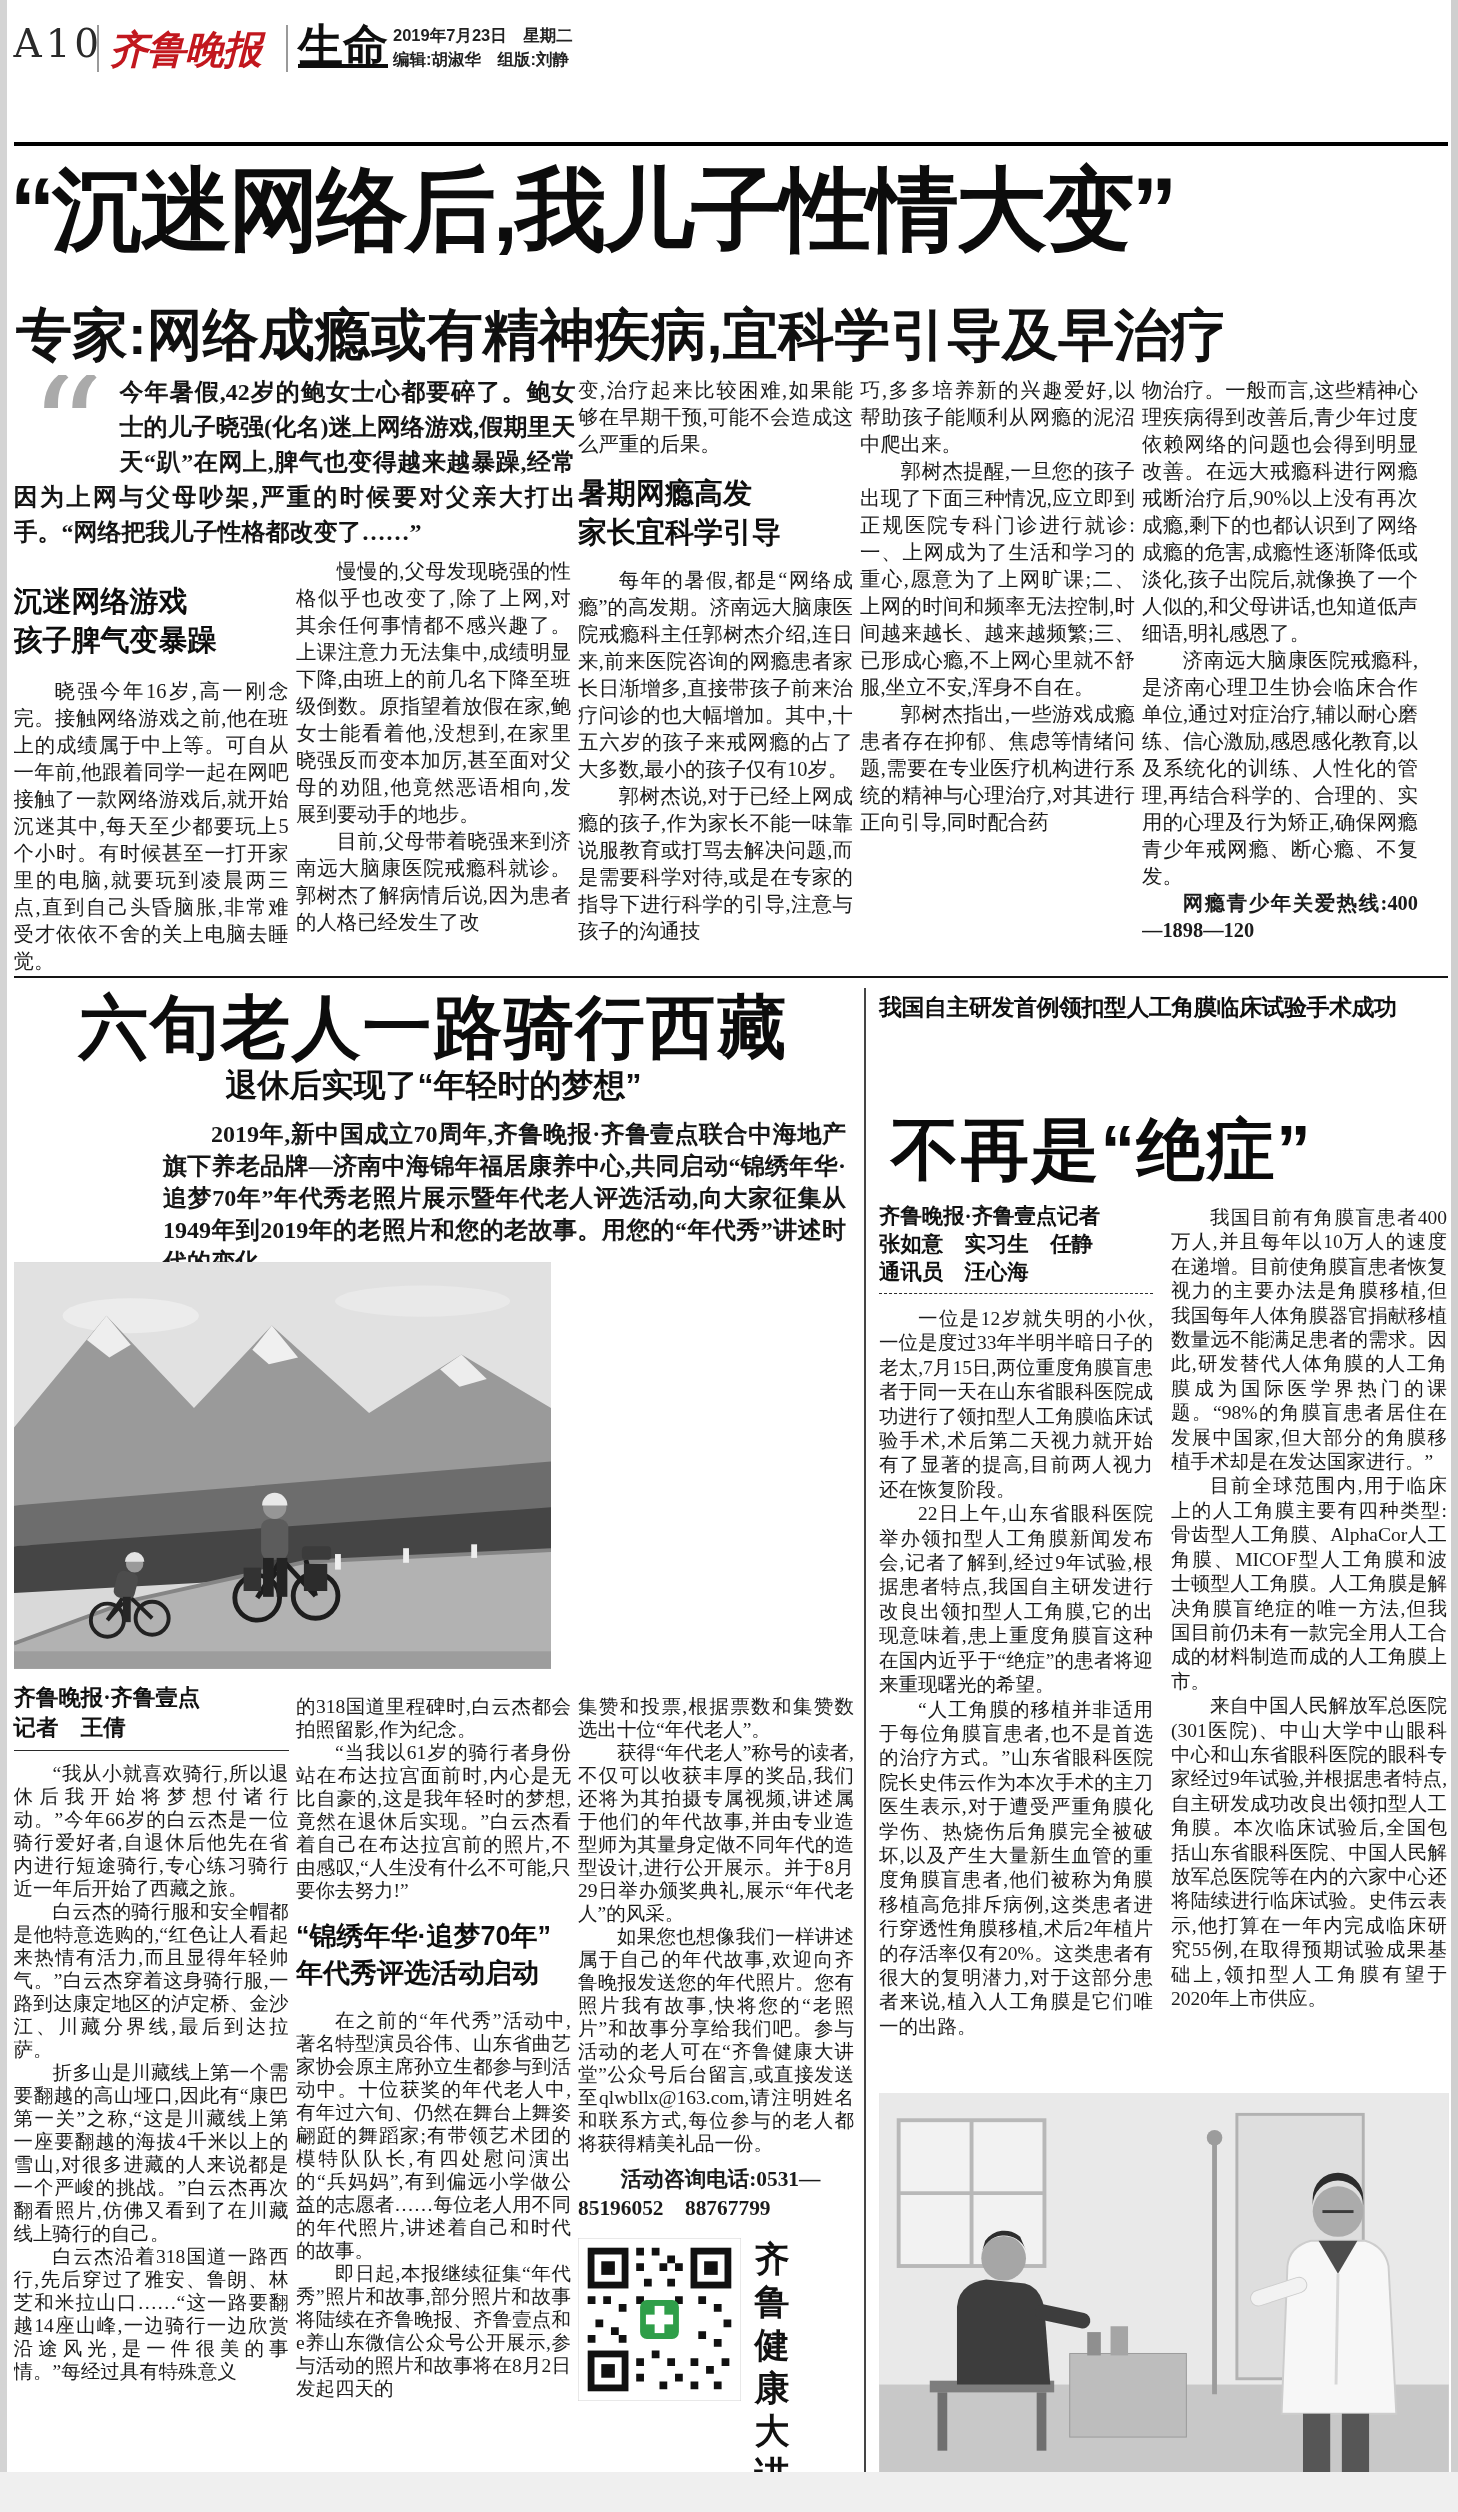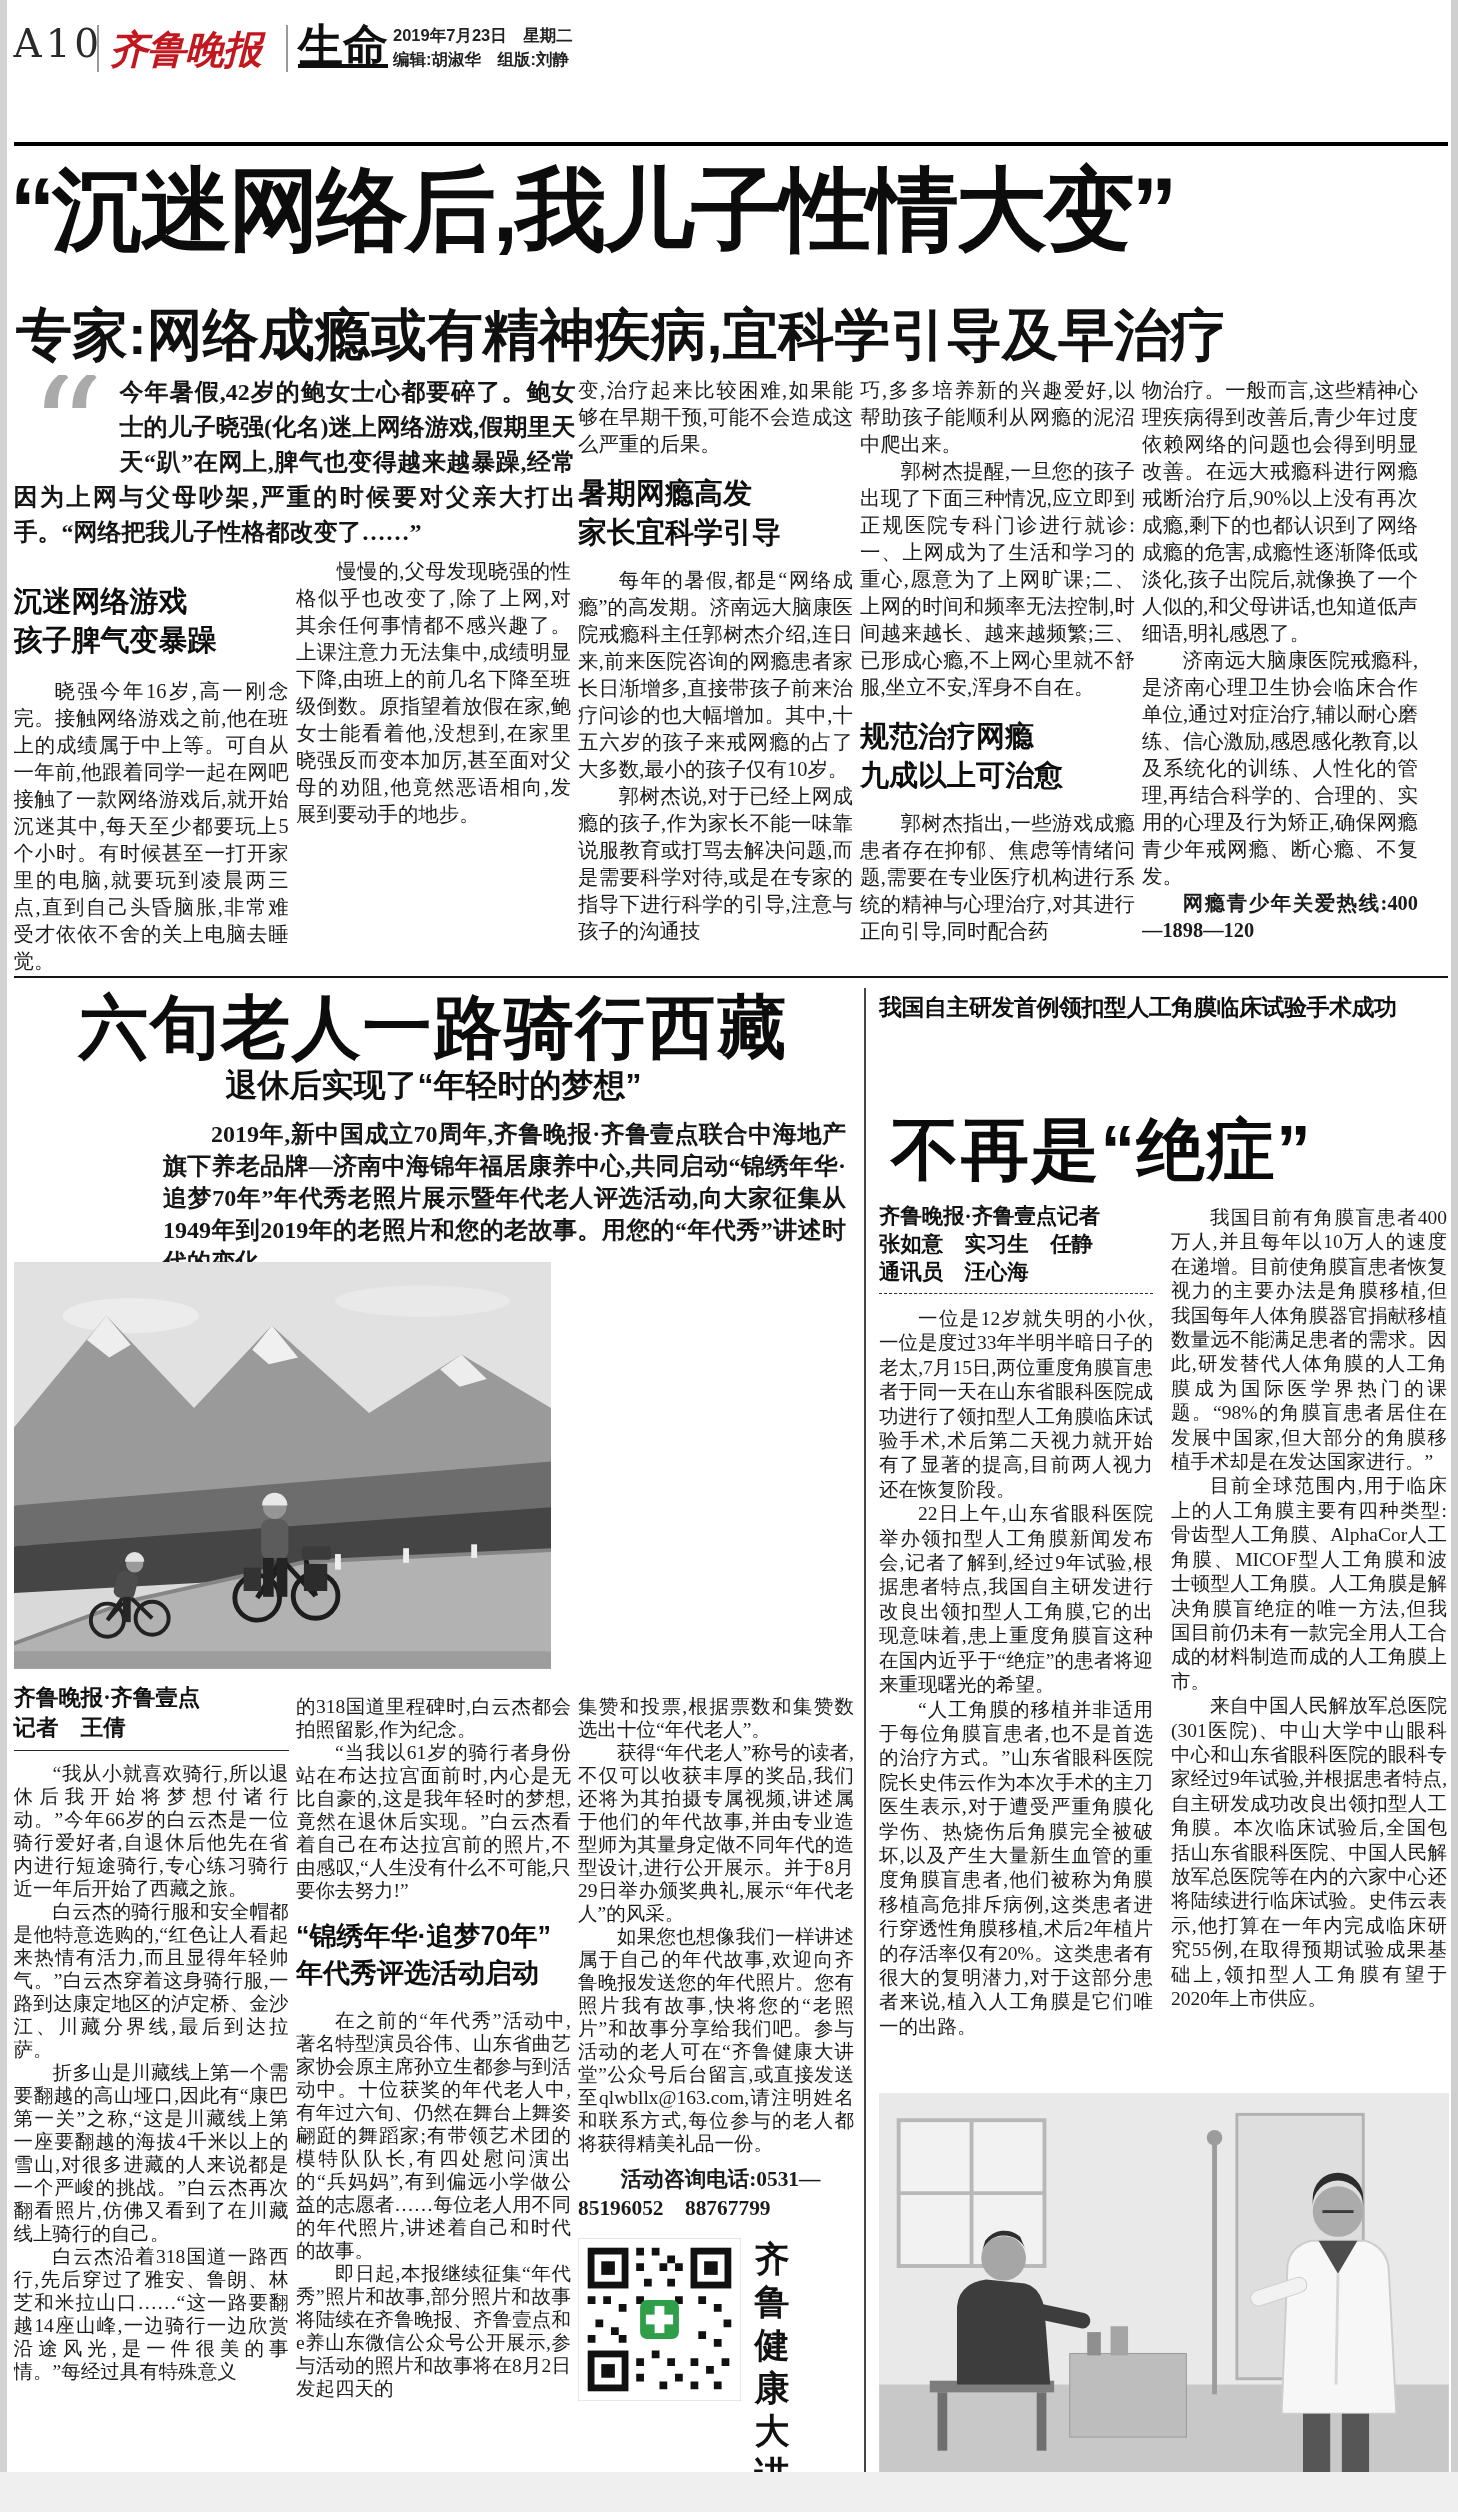--- a/index.html
+++ b/index.html
@@ -100,35 +100,34 @@
   </div>
 
   <div class="abs bodycol s1col s1c1">
     <div class="colhead">沉迷网络游戏
 孩子脾气变暴躁</div>
     <p>晓强今年16岁,高一刚念完。接触网络游戏之前,他在班上的成绩属于中上等。可自从一年前,他跟着同学一起在网吧接触了一款网络游戏后,就开始沉迷其中,每天至少都要玩上5个小时。有时候甚至一打开家里的电脑,就要玩到凌晨两三点,直到自己头昏脑胀,非常难受才依依不舍的关上电脑去睡觉。</p>
   </div>
 
   <div class="abs bodycol s1col s1c2">
     <p>慢慢的,父母发现晓强的性格似乎也改变了,除了上网,对其余任何事情都不感兴趣了。上课注意力无法集中,成绩明显下降,由班上的前几名下降至班级倒数。原指望着放假在家,鲍女士能看着他,没想到,在家里晓强反而变本加厉,甚至面对父母的劝阻,他竟然恶语相向,发展到要动手的地步。</p>
+    <p>目前,父母带着晓强来到济南远大脑康医院戒瘾科就诊。郭树杰了解病情后说,因为患者的人格已经发生了改</p>
   </div>
 
   <div class="abs bodycol s1col s1c3">
     <p class="cont">变,治疗起来比较困难,如果能够在早期干预,可能不会造成这么严重的后果。</p>
     <div class="colhead mid">暑期网瘾高发
 家长宜科学引导</div>
     <p>每年的暑假,都是“网络成瘾”的高发期。济南远大脑康医院戒瘾科主任郭树杰介绍,连日来,前来医院咨询的网瘾患者家长日渐增多,直接带孩子前来治疗问诊的也大幅增加。其中,十五六岁的孩子来戒网瘾的占了大多数,最小的孩子仅有10岁。</p>
     <p>郭树杰说,对于已经上网成瘾的孩子,作为家长不能一味靠说服教育或打骂去解决问题,而是需要科学对待,或是在专家的指导下进行科学的引导,注意与孩子的沟通技</p>
   </div>
 
   <div class="abs bodycol s1col s1c4">
     <p class="cont">巧,多多培养新的兴趣爱好,以帮助孩子能顺利从网瘾的泥沼中爬出来。</p>
     <p>郭树杰提醒,一旦您的孩子出现了下面三种情况,应立即到正规医院专科门诊进行就诊:一、上网成为了生活和学习的重心,愿意为了上网旷课;二、上网的时间和频率无法控制,时间越来越长、越来越频繁;三、已形成心瘾,不上网心里就不舒服,坐立不安,浑身不自在。</p>
-    <div class="colhead mid">规范治疗网瘾
-九成以上可治愈</div>
     <p>郭树杰指出,一些游戏成瘾患者存在抑郁、焦虑等情绪问题,需要在专业医疗机构进行系统的精神与心理治疗,对其进行正向引导,同时配合药</p>
   </div>
 
   <div class="abs bodycol s1col s1c5">
     <p class="cont">物治疗。一般而言,这些精神心理疾病得到改善后,青少年过度依赖网络的问题也会得到明显改善。在远大戒瘾科进行网瘾戒断治疗后,90%以上没有再次成瘾,剩下的也都认识到了网络成瘾的危害,成瘾性逐渐降低或淡化,孩子出院后,就像换了一个人似的,和父母讲话,也知道低声细语,明礼感恩了。</p>
     <p>济南远大脑康医院戒瘾科,是济南心理卫生协会临床合作单位,通过对症治疗,辅以耐心磨练、信心激励,感恩感化教育,以及系统化的训练、人性化的管理,再结合科学的、合理的、实用的心理及行为矫正,确保网瘾青少年戒网瘾、断心瘾、不复发。</p>
     <p class="hotline">网瘾青少年关爱热线:400—1898—120</p>
   </div>
 
   <div class="abs mid-rule"></div>

